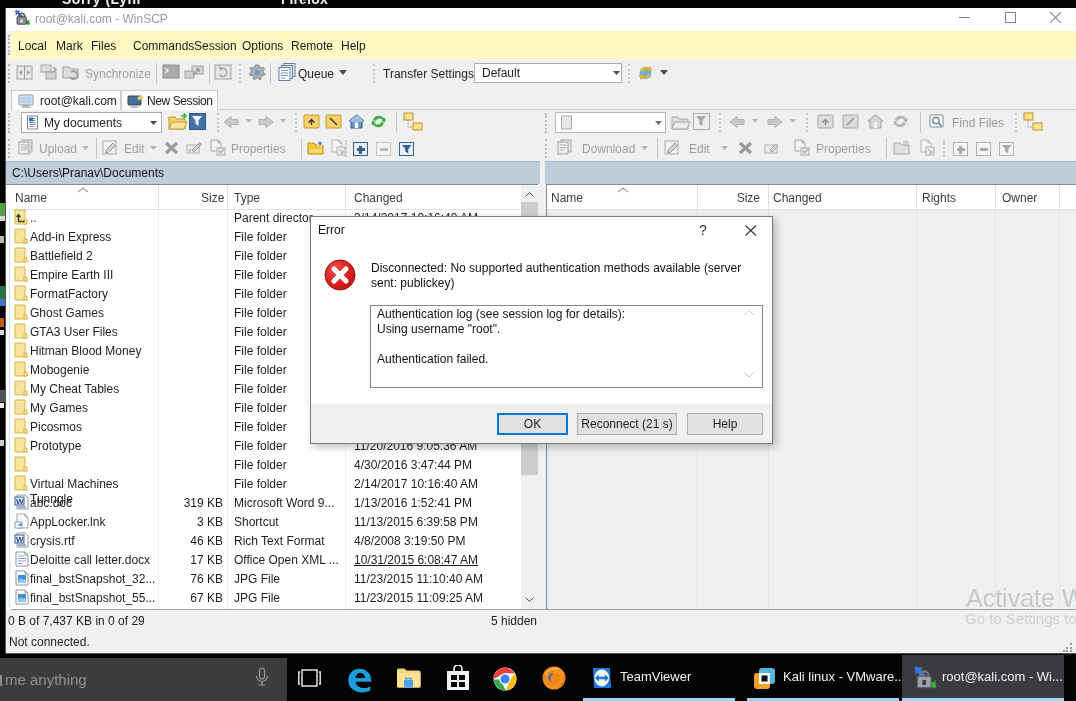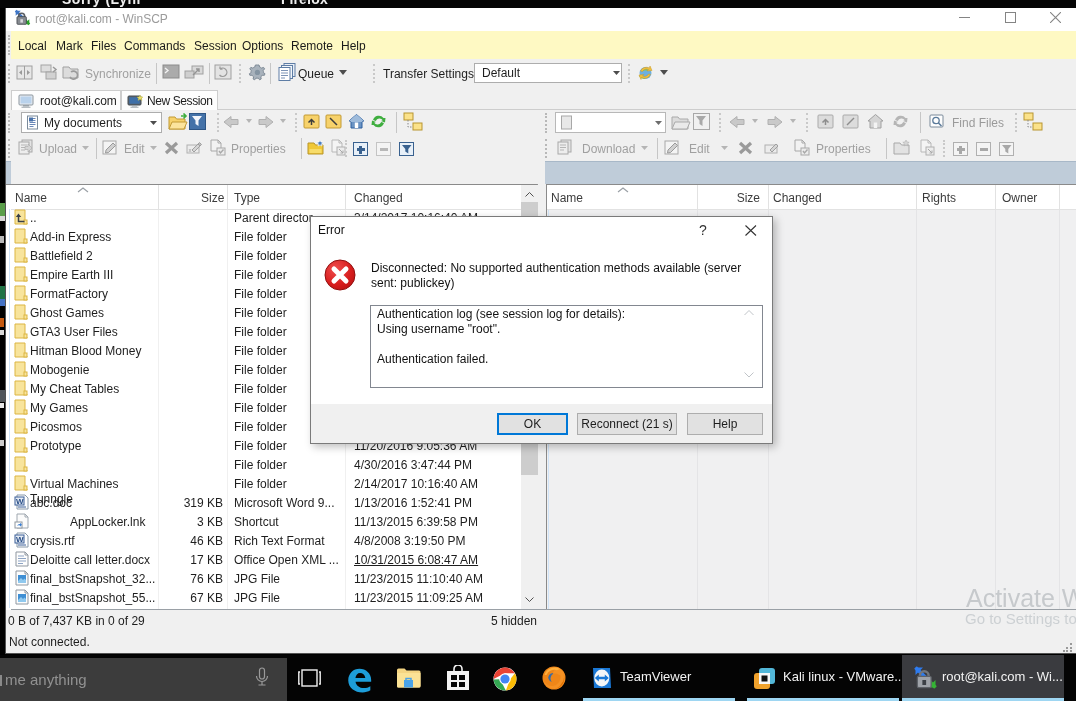--- a/index.html
+++ b/index.html
@@ -51,21 +51,21 @@
     <svg class="abs" style="left:1039px;top:4px;" width="11" height="11">
           <path d="M0 0 L11 11 M11 0 L0 11" stroke="#848484" stroke-width="1.1"></path>
         </svg>
   </div>
 
   <div class="abs" style="left:0;top:23px;width:1066px;height:28px;background:#fef9c3;color:#1a1a1a;">
     <div class="abs" style="left:-3px;top:4px;width:3px;height:20px;border-left:2px dotted #b8b8b8;"></div>
     <div class="abs" style="left:7px;top:8px;">Local</div>
     <div class="abs" style="left:45px;top:8px;">Mark</div>
     <div class="abs" style="left:80px;top:8px;">Files</div>
-    <div class="abs" style="left:113px;top:8px;text-align:center;">Commands</div>
+    <div class="abs" style="left:122px;top:8px;text-align:center;">Commands</div>
     <div class="abs" style="left:183px;top:8px;">Session</div>
     <div class="abs" style="left:231px;top:8px;">Options</div>
     <div class="abs" style="left:280px;top:8px;">Remote</div>
     <div class="abs" style="left:330px;top:8px;">Help</div>
   </div>
 
   <div class="abs" style="left:0;top:51px;width:1066px;height:29px;background:#f0f0f0;">
     <div class="abs" style="left:-3px;top:5px;width:3px;height:19px;border-left:2px dotted #b8b8b8;"></div>
 
     <svg class="abs" style="left:5px;top:5px;" width="18" height="18" viewBox="0 0 18 18">
@@ -404,20 +404,23 @@
     <div class="abs" style="left:431px;top:6px;width:15px;height:14px;background:#f4f4f4;border:1px solid #b0b0b0;">
       <div class="abs" style="left:2.5px;top:5px;width:8px;height:3px;background:#a8a8a8;"></div>
     </div>
     <div class="abs" style="left:454px;top:6px;width:15px;height:14px;background:#f4f4f4;border:1px solid #b0b0b0;">
       <svg class="abs" style="left:1.5px;top:2px;" width="10" height="9">
             <path d="M0 0 h9.5 l-3.2 4 v4.5 l-3 -2 v-2.5 Z" fill="#a8a8a8"></path>
           </svg>
     </div>
   </div>
 
+  <div class="abs" style="left:0;top:153px;width:529px;height:23px;background:#bfccd9;border-top:1px solid #a8b8c8;">
+    <div class="abs" style="left:1px;top:4px;color:#14161a;">C:\Users\Pranav\Documents</div>
+  </div>
   <div class="abs" style="left:534px;top:153px;width:532px;height:23px;background:#bfccd9;border-top:1px solid #a8b8c8;"></div>
 
   <div class="abs" style="left:0;top:176px;width:527px;height:426px;background:#ffffff;border-top:1px solid #8a8a8a;border-right:1px solid #9a9a9a;">
 
     <div class="abs" style="left:0;top:0;width:527px;height:25px;background:#ffffff;color:#3c3c3c;">
       <div class="abs" style="left:4px;top:6px;">Name</div>
       <svg class="abs" style="left:66px;top:2px;" width="12" height="6">
             <path d="M1 5 L6 1 L11 5" fill="none" stroke="#9aa0a6" stroke-width="1.2"></path>
           </svg>
       <div class="abs" style="left:147px;width:1px;height:25px;background:#e2e2e2;"></div>
@@ -594,21 +597,21 @@
     <span class="abs" style="left:223px;top:3px;">Microsoft Word 9...</span>
     <span class="abs" style="left:343px;top:3px;">1/13/2016 1:52:41 PM</span>
   </div>
           <div class="abs" style="left:0;top:304px;width:510px;height:19px;">
     <span class="abs" style="left:3px;top:1px;"><svg width="16" height="16" viewBox="0 0 16 16">
                 <path d="M3 1 h8 l3 3 v11 h-11 Z" fill="#fbfbfb" stroke="#a0a8b0"></path>
                 <path d="M11 1 v3 h3" fill="none" stroke="#a0a8b0"></path>
                 <rect x="1" y="9" width="7" height="6" fill="#fff" stroke="#9098a0"></rect>
                 <path d="M3 13 a3 3 0 0 1 3 -2 v-1.2 l2 2 -2 2 v-1.2 a2.5 2.5 0 0 0 -3 0.4 Z" fill="#3a7fd4"></path>
               </svg></span>
-    <span class="abs" style="left:19px;top:3px;margin-left:40px;">AppLocker.lnk</span>
+    <span class="abs" style="left:19px;top:3px;">AppLocker.lnk</span>
     <span class="abs" style="left:140px;top:3px;width:72px;text-align:right;">3 KB</span>
     <span class="abs" style="left:223px;top:3px;">Shortcut</span>
     <span class="abs" style="left:343px;top:3px;">11/13/2015 6:39:58 PM</span>
   </div>
           <div class="abs" style="left:0;top:323px;width:510px;height:19px;">
     <span class="abs" style="left:3px;top:1px;"><svg width="16" height="16" viewBox="0 0 16 16">
                 <path d="M3 1 h8 l3 3 v11 h-11 Z" fill="#fff" stroke="#8898a8"></path>
                 <rect x="1" y="3" width="9" height="8" fill="#e6ecf4" stroke="#3a5f98"></rect>
                 <text x="2" y="10" font-size="8" font-weight="bold" fill="#2a4f88" font-family="Liberation Sans">W</text>
                 <path d="M4 13 h8" stroke="#3a5f98"></path>

